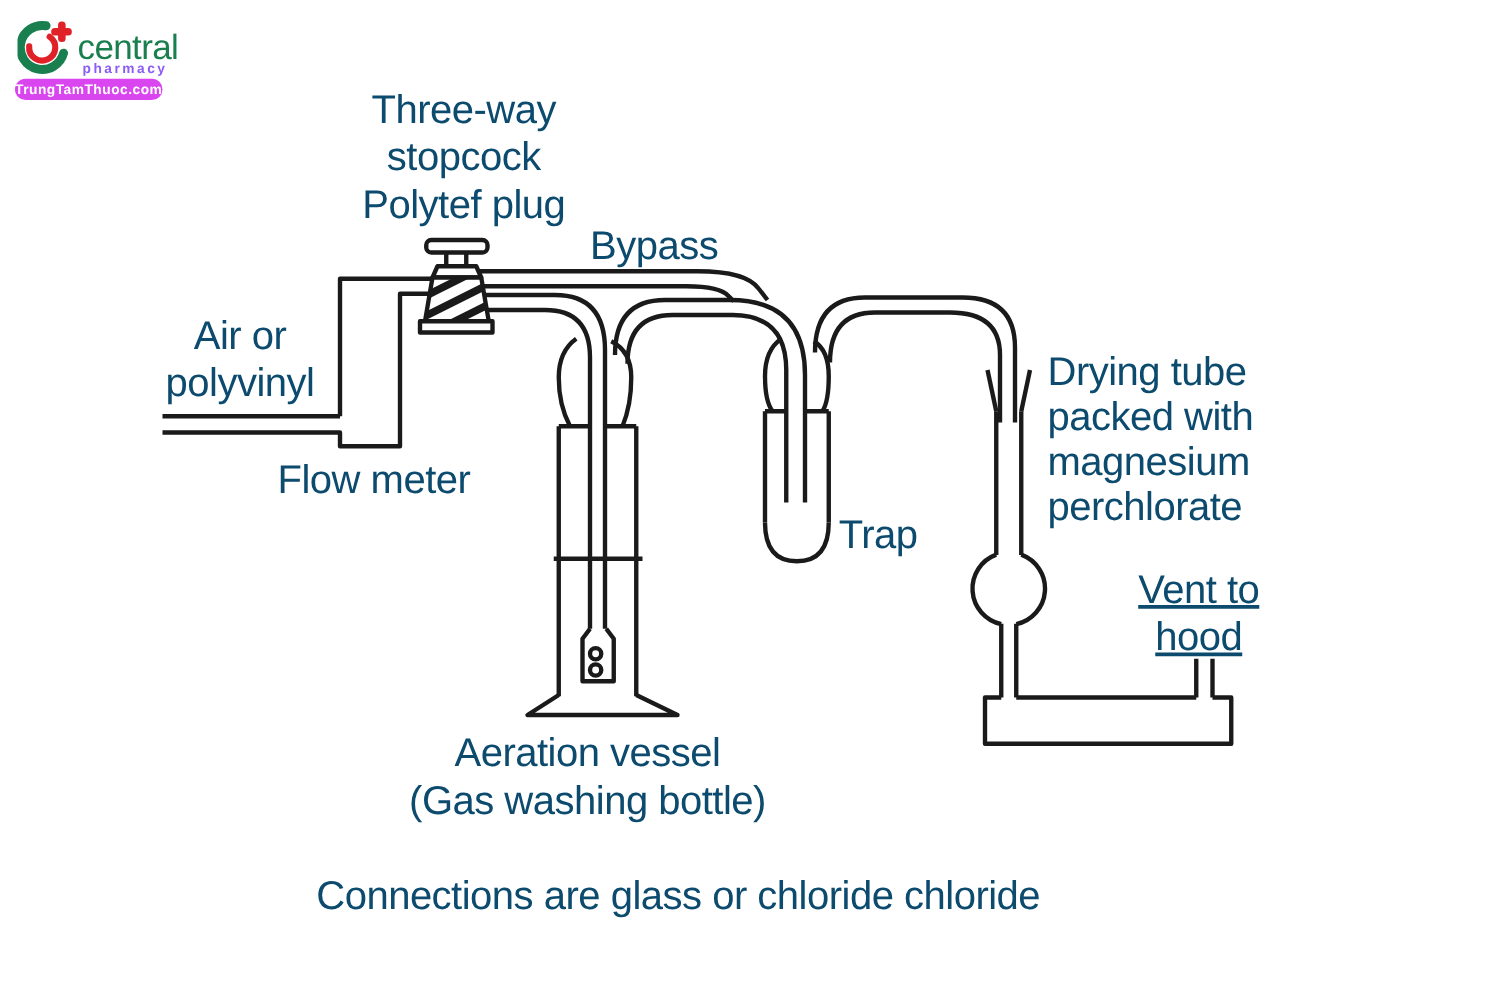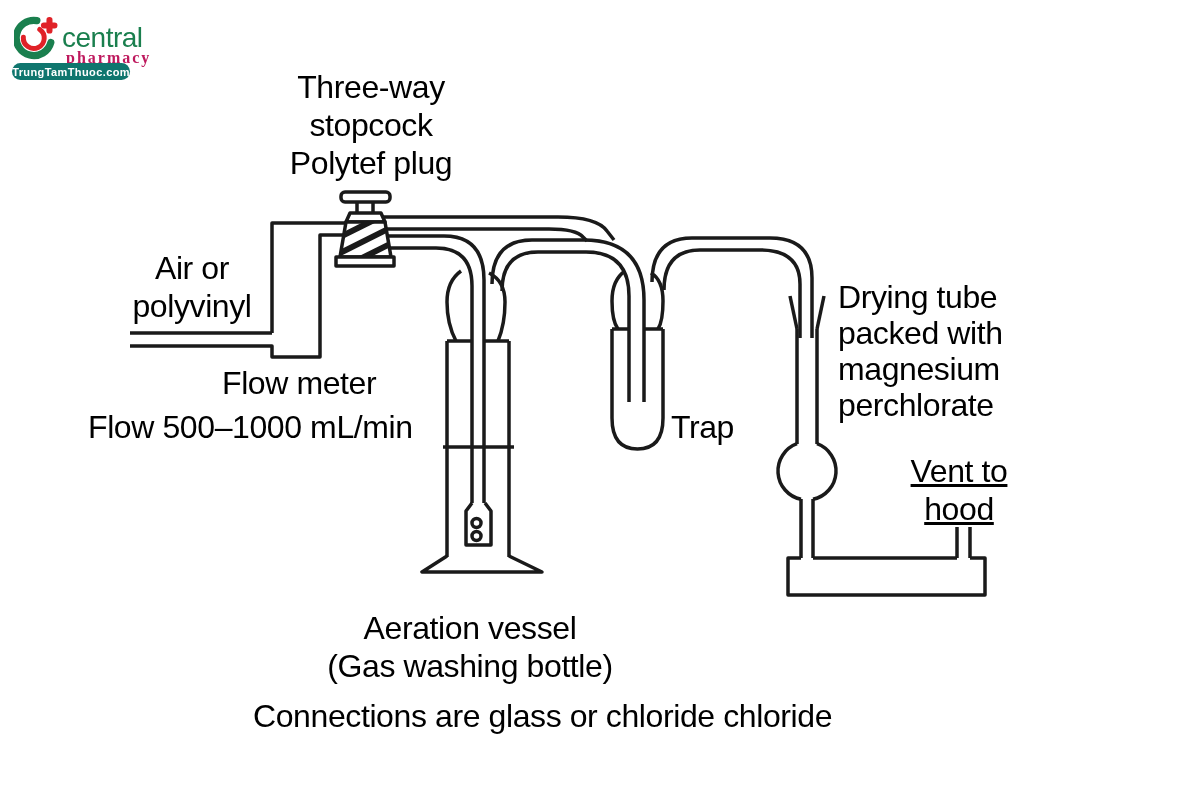--- a/index.html
+++ b/index.html
@@ -6,38 +6,38 @@
   body{
     width:1200px;height:800px;position:relative;background:#ffffff;
     font-family:"Liberation Sans", sans-serif;overflow:hidden;
   }
   #stage{position:absolute;left:0;top:0;width:1200px;height:800px;}
   svg.diagram{position:absolute;left:0;top:0;}
   
   .lbl{
     position:absolute;
     font-size:32px;line-height:38px;letter-spacing:-0.4px;
-    color:#000000;white-space:pre-line;
+    color:#0c4a6e;white-space:pre-line;
   }
   .lbl.center{transform:translateX(-50%);text-align:center;}
   
   .logo{position:absolute;left:10px;top:12px;width:140px;height:70px;}
   .logo .mark{position:absolute;left:4px;top:4px;width:44px;height:44px;}
   .logo .brand{
     position:absolute;left:52px;top:10px;
     font-size:28px;font-weight:normal;color:#1a7f4e;letter-spacing:-0.5px;
   }
   .logo .sub{
     position:absolute;left:56px;top:37px;
-    font-size:16px;font-weight:bold;color:#be185d;letter-spacing:2px;font-family:Liberation Serif, serif;
+    font-size:11px;font-weight:bold;color:#8b5cf6;letter-spacing:2px;
   }
   .logo .badge{
     position:absolute;left:2px;top:51px;width:118px;height:17px;
-    background:#0f766e;border-radius:9px;
-    display:flex;align-items:center;justify-content:flex-end;
+    background:#d946ef;border-radius:9px;
+    display:flex;align-items:center;justify-content:flex-start;
   }
   .logo .badge span{
     font-size:11px;font-weight:bold;color:#ffffff;letter-spacing:0.4px;
   }
 </style>
 </head>
 <body>
 
 <div id="stage">
 
@@ -129,40 +129,40 @@
         </g>
         <rect x="336" y="257" width="58" height="9" fill="#ffffff"></rect>
       </g>
     </g>
   </svg>
 
   <div class="lbl center" style="left:371px;top:68px;">Three-way
 stopcock
 Polytef plug</div>
 
+  <div class="lbl" style="left:472px;top:177px;">Bypass</div>
 
   <div class="lbl center" style="left:192px;top:249px;">Air or
 polyvinyl</div>
 
   <div class="lbl" style="left:222px;top:364px;">Flow meter</div>
 
-  <div class="lbl" style="left:88px;top:408px;">Flow 500–1000 mL/min</div>
 
 
   <div class="lbl" style="left:671px;top:408px;text-align:center;">Trap</div>
 
   <div class="lbl" style="left:838px;top:279px;line-height:36px;">Drying tube
 packed with
 magnesium
 perchlorate</div>
 
   <div class="lbl center" style="left:959px;top:452px;text-decoration:underline;">Vent to
 hood</div>
 
-  <div class="lbl center" style="left:470px;top:583px;margin-top:26px;">Aeration vessel
+  <div class="lbl center" style="left:470px;top:583px;">Aeration vessel
 (Gas washing bottle)</div>
 
 
   <div class="lbl" style="left:253px;top:697px;">Connections are glass or chloride chloride</div>
 
   <div class="logo">
     <svg class="mark" viewBox="0 0 40 40">
       <path d="M20.8,4.2 A16,16 0 1 0 33.5,24.1" fill="none" stroke="#1a7f4e" stroke-width="6.5" stroke-linecap="round"></path>
       <path d="M23.4,12.2 A9.5,9.5 0 1 1 8.5,19.2" fill="none" stroke="#e02228" stroke-width="4.5" stroke-linecap="round"></path>
       <g fill="#e02228">

